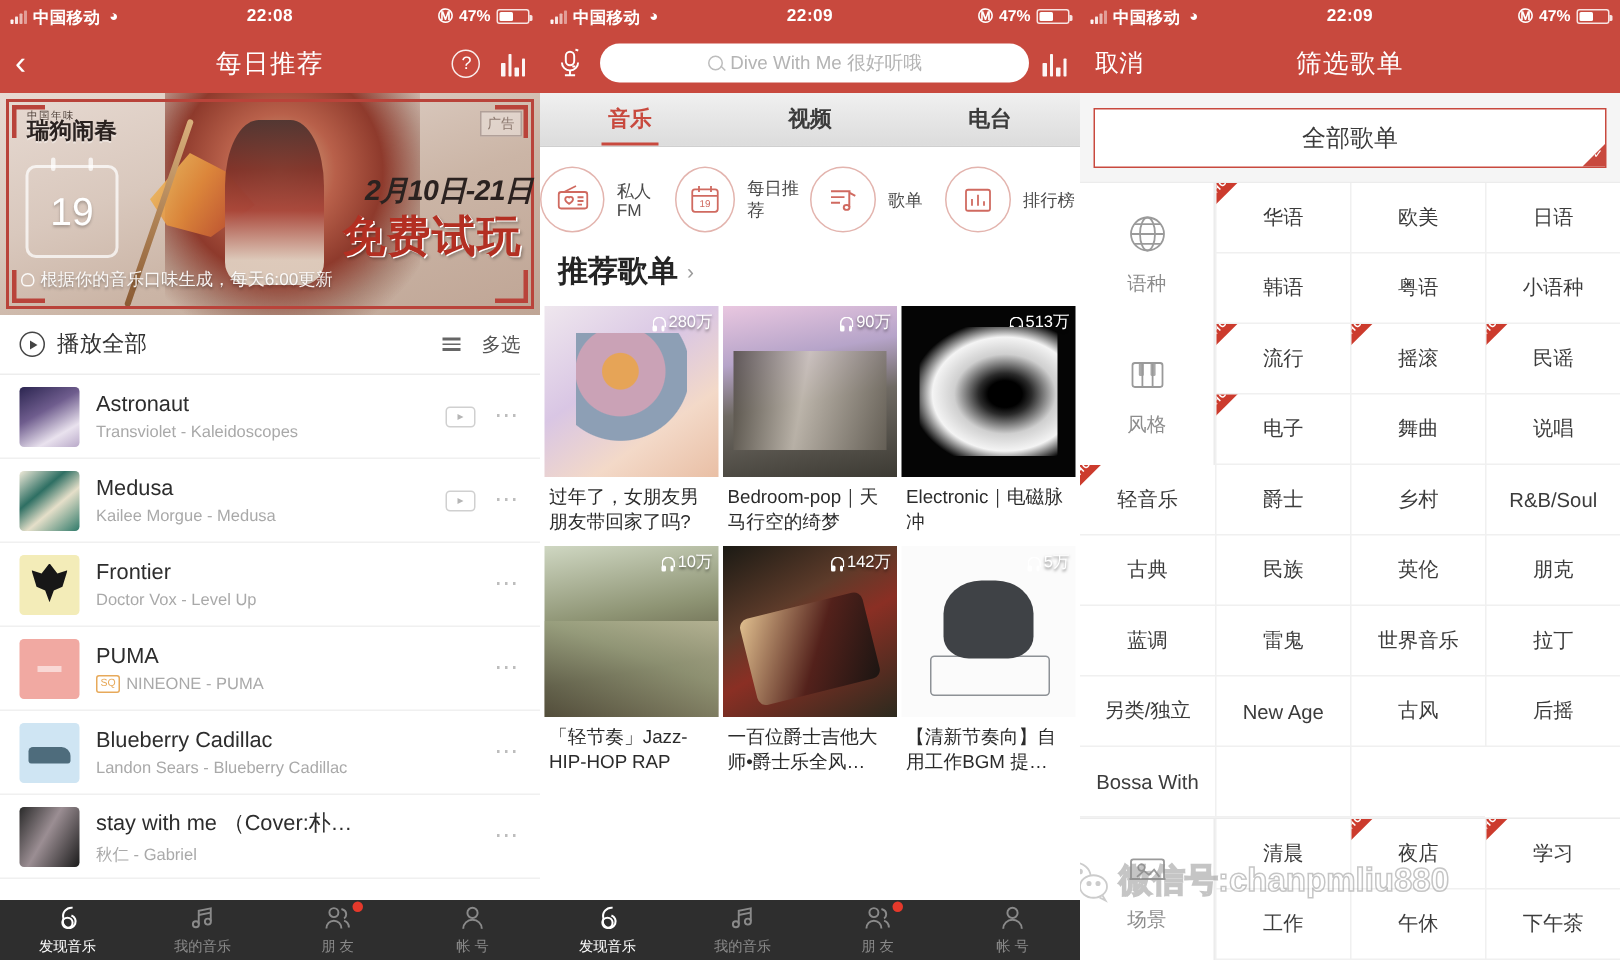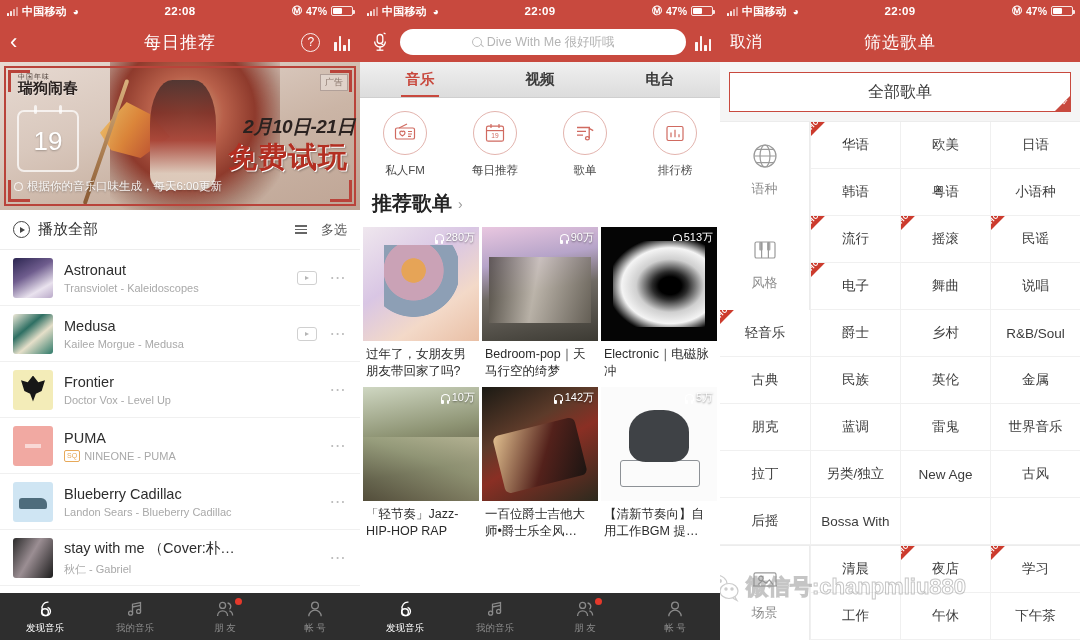--- a/index.html
+++ b/index.html
@@ -120,37 +120,37 @@
   .meta { min-width:0; flex:1; }
   .s-title { font-size:14.5px; color:#2d2d2d; white-space:nowrap; overflow:hidden; text-overflow:ellipsis; }
   .s-sub { font-size:11px; color:#a9a9a9; margin-top:4px; white-space:nowrap; overflow:hidden; text-overflow:ellipsis; display:flex; align-items:center; gap:4px;}
   .sq-tag { border:1px solid #e7a95a; color:#e7a95a; font-size:7px; padding:0 2px; border-radius:2px; line-height:10px;}
   .row-actions { display:flex; align-items:center; gap:13px; margin-left:8px; flex:none;}
   .mvbtn { width:20px;height:14px;border:1px solid #d0d0d0;border-radius:3px;display:flex;align-items:center;justify-content:center;}
   .mvbtn::after{content:"";border-left:4px solid #b5b5b5;border-top:2.6px solid transparent;border-bottom:2.6px solid transparent;margin-left:1px;}
   .dots { color:#bdbdbd; font-size:16px; letter-spacing:1.5px; line-height:8px;}
 
   
-  .tabbar { position:absolute; left:0; bottom:0; width:100%; height:47px; background:#2e2e2e;
+  .tabbar { position:absolute; left:0; bottom:0; width:100%; height:40px; background:#2e2e2e;
     display:flex; align-items:center; }
   .tabitem { flex:1; display:flex; flex-direction:column; align-items:center; gap:3px; position:relative; }
   .tabitem .lb { font-size:9.5px; color:#8a8a8a; }
   .tabitem.active .lb { color:#fff; }
   .tabitem svg { display:block; }
   .dot { position:absolute; top:-1px; right:31%; width:7px;height:7px;background:#e5392b;border-radius:50%;}
 
   
   .segtabs { height:36px; background:linear-gradient(180deg,#f0f0f0,#dcdcdc); display:flex;
     align-items:stretch; border-bottom:1px solid #cfcfcf;font-weight:bold; }
   .segtab { flex:1; display:flex; align-items:center; justify-content:center; font-size:14.5px;
     color:#3b3b3b; position:relative; }
   .segtab.on { color:#c8493e; }
   .segtab.on::after { content:""; position:absolute; bottom:0; left:34%; width:32%; height:2.5px; background:#c8493e; }
   .quick { display:flex; padding:13px 0 8px; background:#fff; }
-  .qitem { flex:1; display:flex; flex-direction:column; align-items:center; gap:8px; }
+  .qitem { flex:1; display:flex; flex-direction:row; align-items:center; gap:8px; }
   .qcircle { width:44px;height:44px;border:1px solid #e3b4ae; border-radius:50%;
      display:flex;align-items:center;justify-content:center;}
   .qlabel { font-size:11.5px; color:#4a4a4a; }
   .sectionhead { padding:4px 12px 10px; display:flex; align-items:center; gap:6px; }
   .sectionhead .st { font-size:20px; color:#242424; font-weight:bold;}
   .chev { color:#9a9a9a; font-size:14px; font-weight:300;}
   .grid3 { display:flex; gap:3px; padding:0 3px; }
   .gcard { flex:1; min-width:0; }
   .gimg { width:100%; height:114px; position:relative; overflow:hidden; background:#ccc; }
   .plays { position:absolute; right:4px; top:3px; color:#fff; font-size:11px;
@@ -799,24 +799,20 @@
               <div class="fcell  ">
 
     <span>民族</span>
   </div>
               <div class="fcell  ">
 
     <span>英伦</span>
   </div>
               <div class="fcell  ">
 
-    <span>金属</span>
-  </div>
-              <div class="fcell  ">
-
     <span>朋克</span>
   </div>
               <div class="fcell  ">
 
     <span>蓝调</span>
   </div>
               <div class="fcell  ">
 
     <span>雷鬼</span>
   </div>

